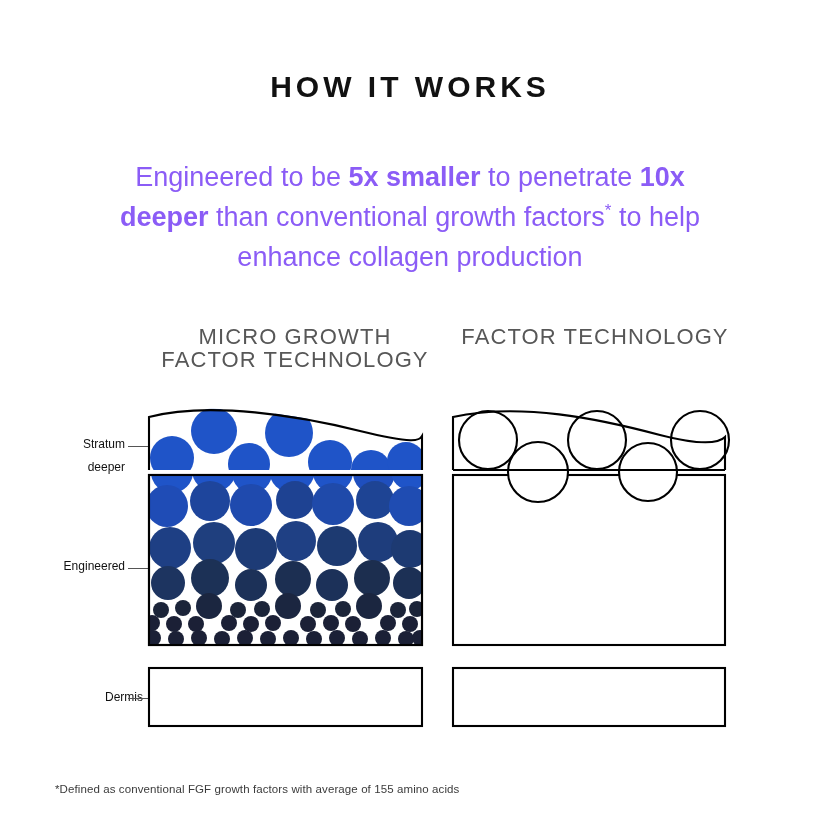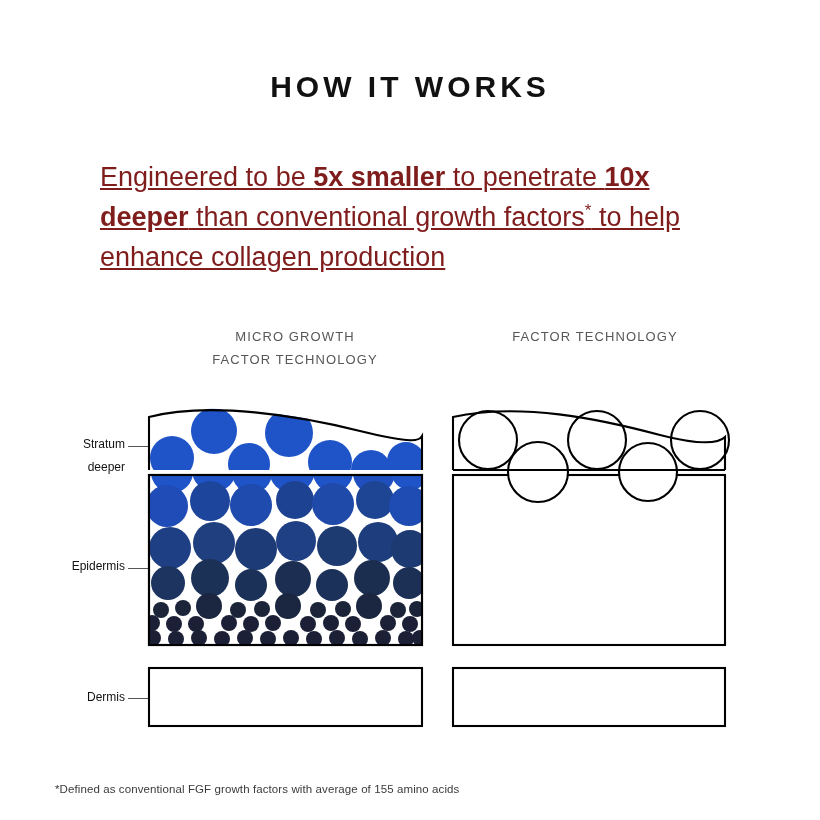--- a/index.html
+++ b/index.html
@@ -26,54 +26,53 @@
     font-weight: bold;
     letter-spacing: 4px;
     color: #111111;
   }
 
   #subhead {
     position: absolute;
     left: 100px;
     top: 157px;
     width: 620px;
-    text-align: left;
+    text-align: center;
     font-size: 27px;
     line-height: 40px;
-    color: #7f1d1d;
+    color: #8b5cf6;
     font-weight: 400;
-    text-decoration: underline;
   }
   #subhead b { font-weight: bold; }
   #subhead sup { font-size: 17px; vertical-align: super; line-height: 0; }
 
   .col-header {
     position: absolute;
     top: 325px;
     text-align: center;
-    font-size: 13px;
+    font-size: 22px;
     line-height: 23px;
     letter-spacing: 1.1px;
     color: #575757;
     font-weight: 400;
   }
   #col-header-left  { left: 150px; width: 290px; }
   #col-header-right { left: 450px; width: 290px; }
 
   .layer-label {
     position: absolute;
     text-align: right;
     font-size: 12px;
     line-height: 23px;
     color: #111111;
     width: 110px;
   }
   #label-stratum  { left: 15px; top: 433px; }
   #label-epidermis{ left: 15px; top: 555px; }
-  #label-dermis   { left: 15px; top: 686px; }
+  #label-dermis   { left: 33px; top: 686px; }
 
   .leader {
     position: absolute;
     height: 0;
     border-top: 1.6px solid #555555;
     width: 22px;
   }
   #leader-stratum  { left: 128px; top: 446px; }
   #leader-epidermis{ left: 128px; top: 568px; }
   #leader-dermis   { left: 128px; top: 698px; }
@@ -109,21 +108,21 @@
   <div>FACTOR TECHNOLOGY</div>
 </div>
 <div class="col-header" id="col-header-right">
   <div>FACTOR TECHNOLOGY</div>
 </div>
 
 <div class="layer-label" id="label-stratum">
   <div>Stratum</div>
   <div>deeper</div>
 </div>
-<div class="layer-label" id="label-epidermis">Epidermis</div>
+<div class="layer-label" id="label-epidermis">Engineered</div>
 <div class="layer-label" id="label-dermis">Dermis</div>
 
 <div class="leader" id="leader-stratum"></div>
 <div class="leader" id="leader-epidermis"></div>
 <div class="leader" id="leader-dermis"></div>
 
 <svg id="diagram" viewBox="0 0 820 820" width="820" height="820" xmlns="http://www.w3.org/2000/svg">
 
   <defs>
     <clipPath id="clip-left-stratum">

